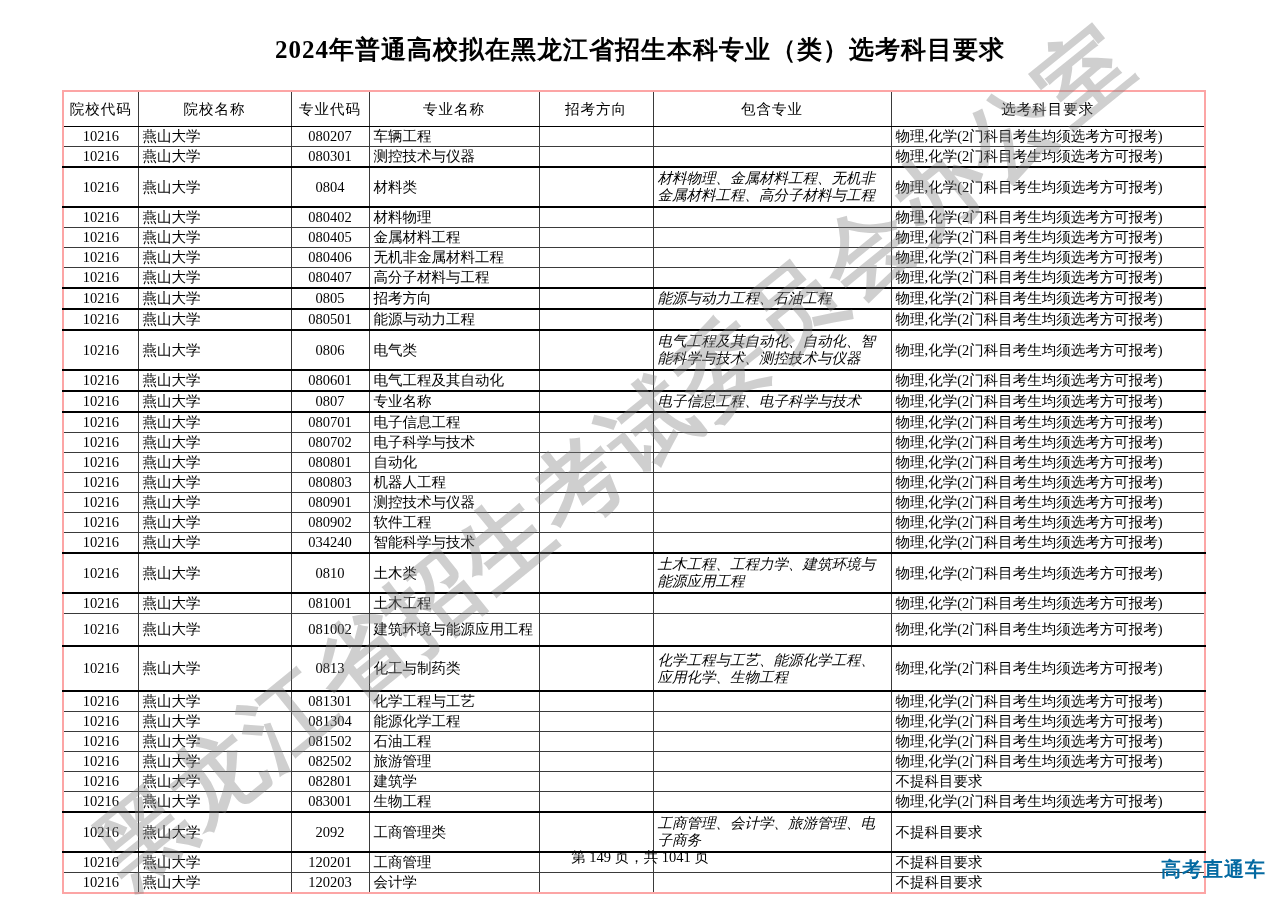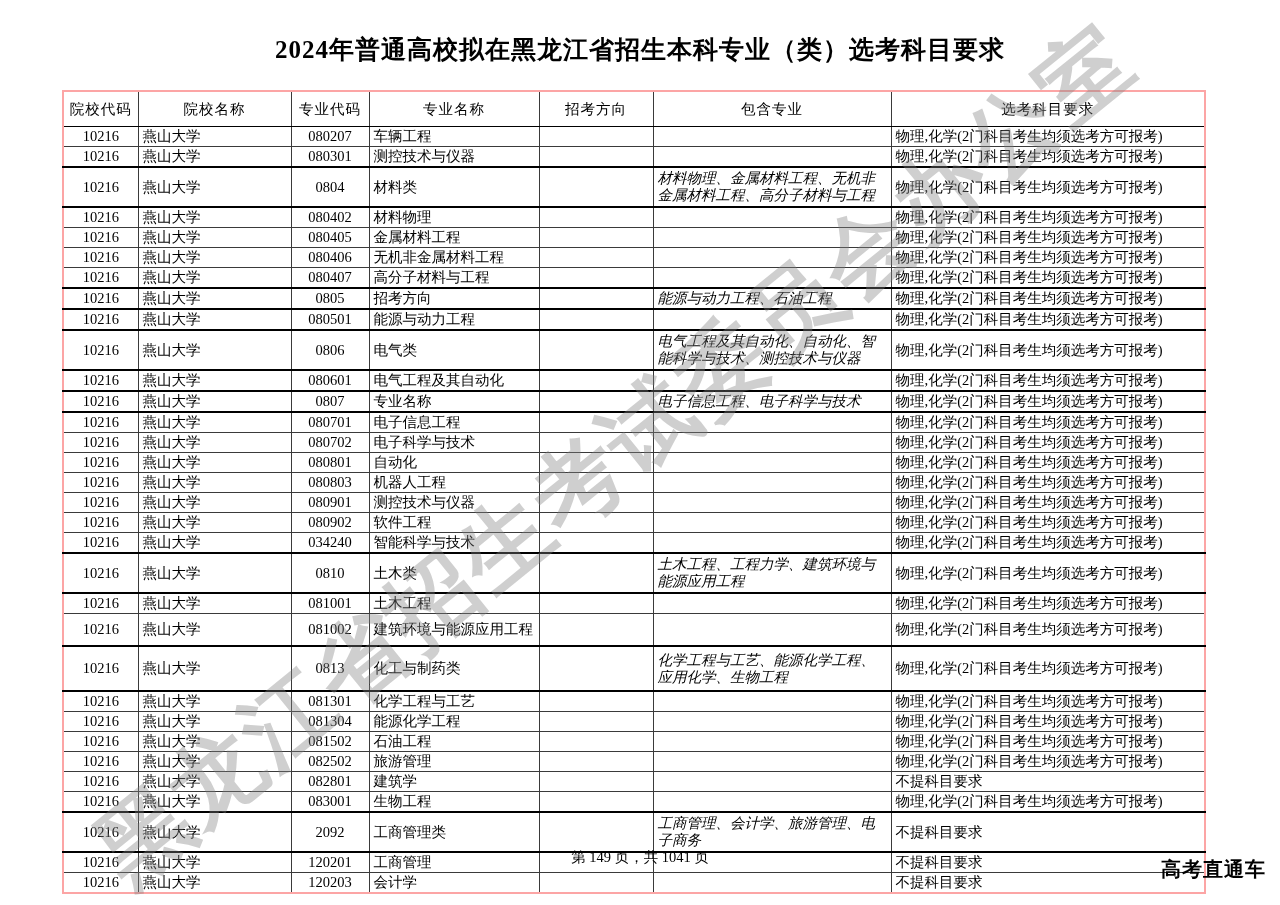--- a/index.html
+++ b/index.html
@@ -59,21 +59,21 @@
     z-index:5;
     pointer-events:none;
   }
   .page-number{
     position:absolute;top:848px;left:0;width:1280px;
     text-align:center;font-size:14.5px;
   }
   .brand{
     position:absolute;top:856px;right:14px;
     font-size:20px;font-weight:bold;
-    color:#000000;
+    color:#0369a1;
     letter-spacing:1px;
   }
 </style>
 </head>
 <body>
 
 <div class="page">
 
   <div class="doc-title">2024年普通高校拟在黑龙江省招生本科专业（类）选考科目要求</div>
 

